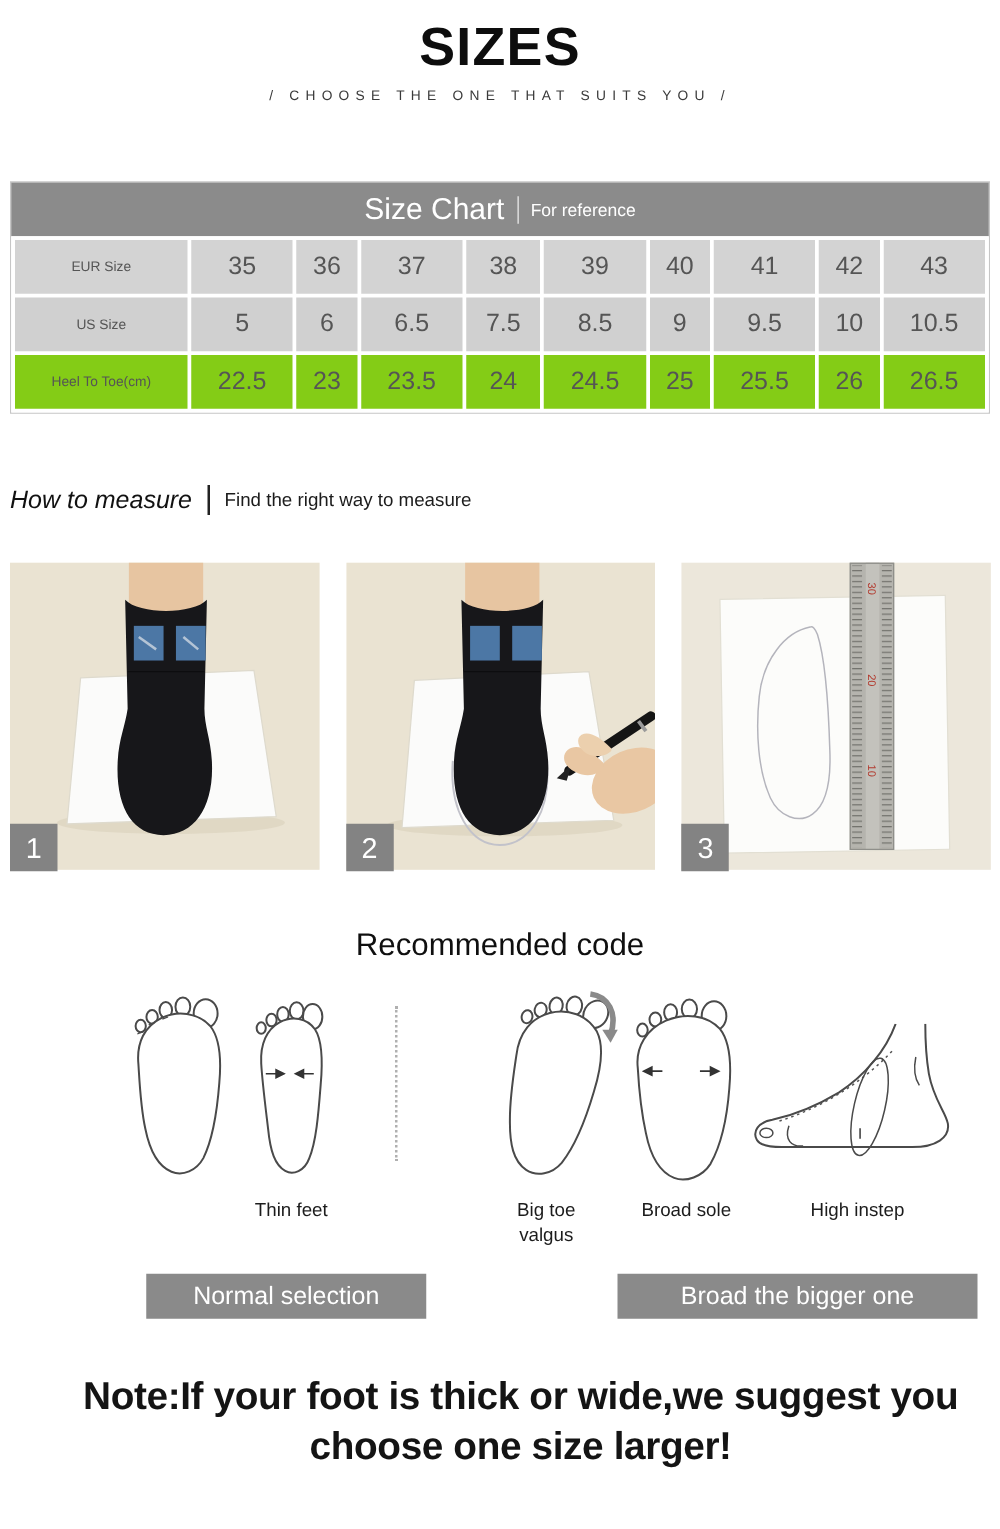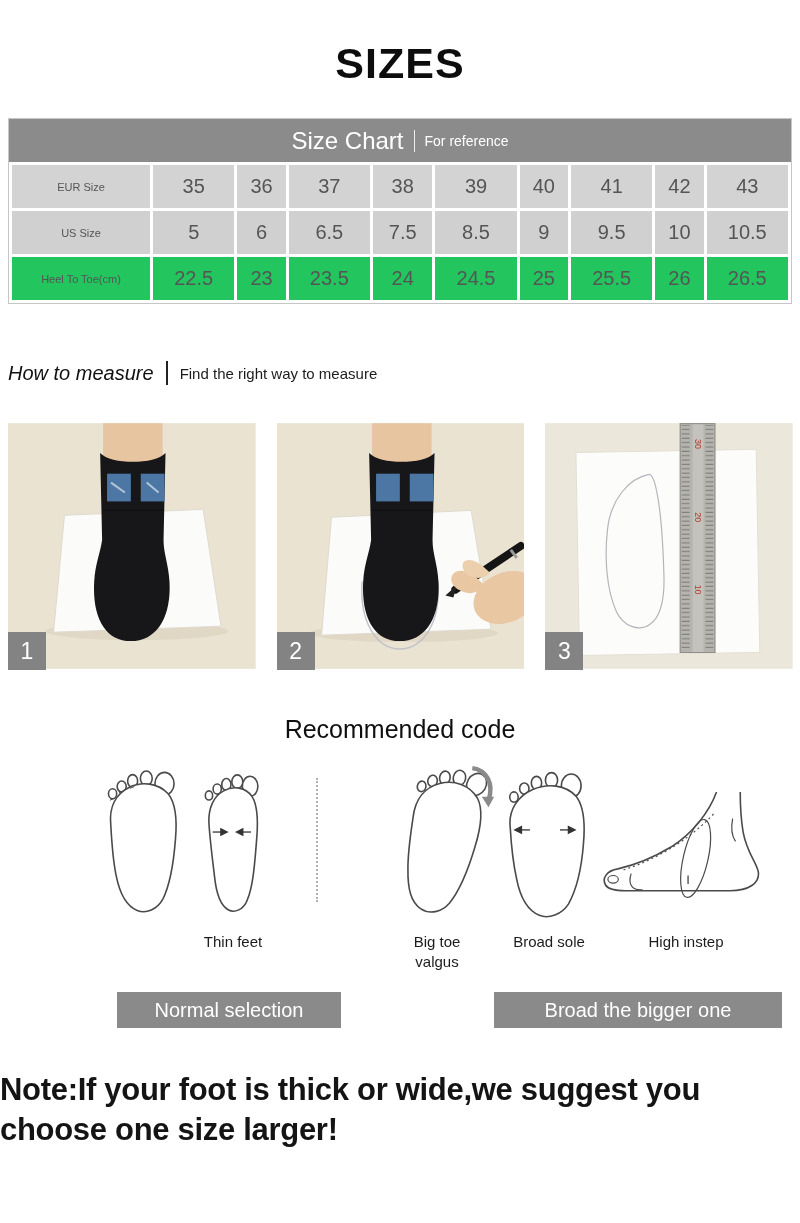--- a/index.html
+++ b/index.html
@@ -1,35 +1,35 @@
 <!DOCTYPE html>
 <html><head>
 <meta charset="utf-8">
 <style>
   html,body{margin:0;padding:0;background:#fff;}
   body{width:800px;font-family:"Liberation Sans", sans-serif;color:#222;}
   .page{position:relative;width:800px;}
 
   
-  .title-section{padding-top:40px;text-align:center;}
+  .title-section{padding-top:15px;text-align:center;}
   .main-title{font-size:43px;font-weight:bold;color:#0d0d0d;letter-spacing:1px;line-height:1.1;}
   .sub-title{margin-top:9px;font-size:11px;color:#3a3a3a;letter-spacing:5px;}
 
   
-  .chart-wrap{margin:31px 8px 0 8px;border:1px solid #c6c6c6;background:#fff;}
+  .chart-wrap{margin:62px 8px 0 8px;border:1px solid #c6c6c6;background:#fff;}
   .chart-header{height:43px;background:#8b8b8b;display:flex;align-items:center;justify-content:center;gap:10px;color:#fff;}
   .chart-header .ct{font-size:24px;}
   .chart-header .csep{width:1px;height:22px;background:#eee;}
   .chart-header .cn{font-size:14px;}
   table.size-table{width:100%;border-collapse:separate;border-spacing:3px;background:#fff;}
   table.size-table td{height:41px;text-align:center;vertical-align:middle;color:#555;font-size:20px;}
   table.size-table td.row-label{font-size:11px;width:136px;}
   table.size-table tr:nth-child(1) td{background:#d3d3d3;}
   table.size-table tr:nth-child(2) td{background:#d0d0d0;}
-  table.size-table tr:nth-child(3) td{background:#22c55e;}
+  table.size-table tr:nth-child(3) td{background:#84cc16;}
 
   
   .htm{margin:57px 8px 0 8px;display:flex;align-items:center;gap:12px;}
   .htm .ht{font-size:20px;color:#111;font-style:italic;}
   .htm .hsep{width:2px;height:24px;background:#222;}
   .htm .hs{font-size:15px;color:#1c1c1c;}
 
   
   .photos{display:flex;gap:21px;margin:37px 7px 0 8px;}
   .photo{position:relative;width:250px;height:248px;}
@@ -50,30 +50,31 @@
   .fl2{left:437px;width:78px;}
   .fl3{left:549px;white-space:nowrap;}
   .fl4{left:686px;white-space:nowrap;}
   .btn-row{position:relative;height:36px;margin-top:4px;margin-left:44px;}
   .gray-btn{position:absolute;top:0;height:36px;background:#8a8a8a;color:#fff;font-size:20px;
     display:flex;align-items:center;justify-content:center;border:none;}
   .btn-normal{left:73px;width:224px;}
   .btn-bigger{left:450px;width:288px;}
 
   
-  .note{margin-top:42px;padding-bottom:30px;font-weight:bold;font-size:31px;
-    line-height:40px;color:#141414;letter-spacing:-0.3px;}
+  .note{margin-top:42px;padding-bottom:30px;text-align:center;font-weight:bold;font-size:31px;
+    line-height:40px;color:#141414;letter-spacing:-0.3px;margin-left:33px;}
 </style>
 </head>
 <body>
 
 <div class="page">
 
   <div class="title-section">
     <div class="main-title">SIZES</div>
+    <div class="sub-title">/  CHOOSE THE ONE THAT SUITS YOU  /</div>
   </div>
 
   <div class="chart-wrap">
     <div class="chart-header">
       <span class="ct">Size Chart</span>
       <span class="csep"></span>
       <span class="cn">For reference</span>
     </div>
     <table class="size-table">
       <tbody>

